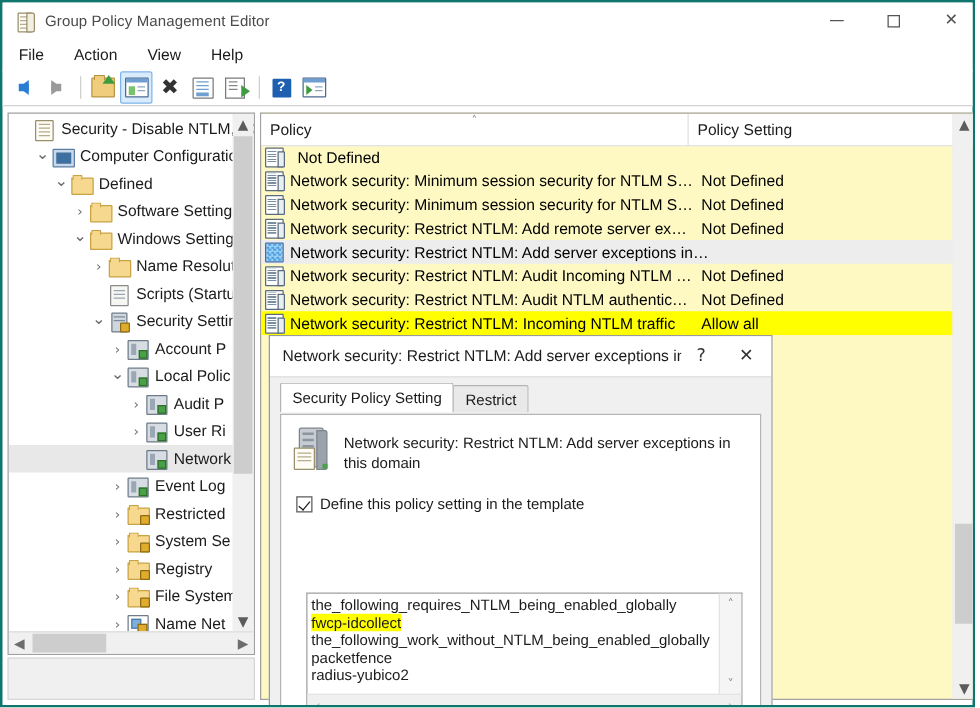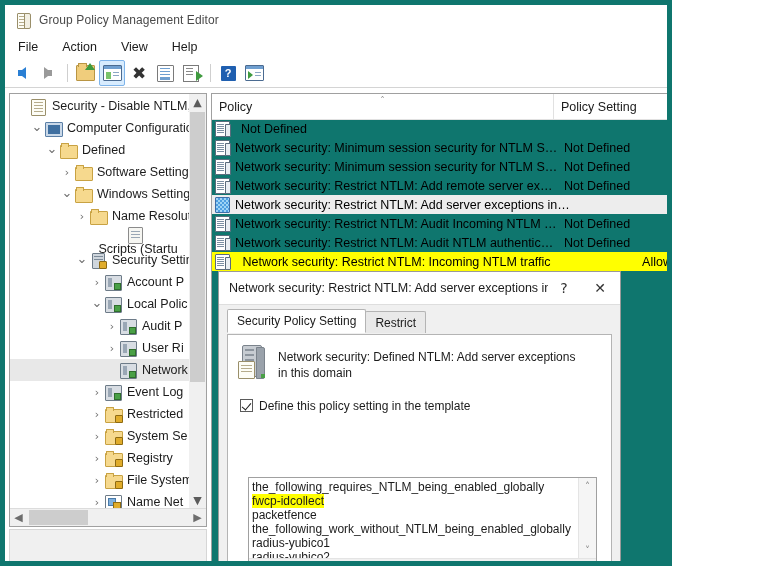--- a/index.html
+++ b/index.html
@@ -4,23 +4,23 @@
 <style>
   html, body {
     margin: 0; padding: 0;
     width: 784px; height: 566px;
     overflow: hidden;
     background: #ffffff;
     font-family: "Liberation Sans", sans-serif;
   }
   #app {
     position: relative;
-    width: 672px; height: 566px;
+    width: 780px; height: 566px;
     box-sizing: border-box;
-    border: 5px solid #0f766e;
+    border: 2px solid #0f766e;
     background: #ffffff;
     overflow: hidden;
   }
 
   
   .titlebar {
     position: absolute; left: 0; top: 0; width: 782px; height: 29px;
     background: #ffffff;
     display: flex; align-items: center;
   }
@@ -174,21 +174,21 @@
     position: absolute; left: 0; width: 17px; height: 17px; display: flex;
     align-items: center; justify-content: center; color: #5b5b5b; font-size: 11px;
     font-family: "DejaVu Sans", sans-serif;
   }
   .tvs-up { top: 0; } .tvs-dn { bottom: 0; }
   .tvs-thumb { position: absolute; left: 1px; top: 18px; width: 15px; height: 270px; background: #cdcdcd; }
 
   
   .right-pane {
     position: absolute; left: 206px; top: 88px; width: 573px; height: 470px;
-    border: 1px solid #a0a0a0; background: #0f766e; box-sizing: border-box; overflow: hidden;
+    border: 1px solid #a0a0a0; background: #fef9c3; box-sizing: border-box; overflow: hidden;
   }
   .lv-header {
     position: absolute; left: 0; top: 0; right: 0; height: 25px; background: #ffffff;
     border-bottom: 1px solid #e1e1e1; display: flex; align-items: center;
   }
   .lv-col {
     height: 25px; display: flex; align-items: center; font-size: 12.5px; color: #1b1b1b;
     padding-left: 7px; box-sizing: border-box; position: relative;
   }
   .lv-col.c1 { width: 342px; border-right: 1px solid #e1e1e1; }
@@ -203,21 +203,21 @@
   .lv-row.hl { background: #ffff00; }
   .lv-icon { width: 16px; height: 15px; flex: none; margin: 0 4px 0 3px; position: relative; }
   .i-setting { width:13px;height:14px;background:#ffffff;border:1px solid #5a6b7c;border-radius:1px;position:relative;}
   .i-setting:before{content:"";position:absolute;left:1px;top:1px;width:7px;height:10px;
     background:repeating-linear-gradient(0deg,#7b8fa3 0,#7b8fa3 1px,#ffffff 1px,#ffffff 2px);}
   .i-setting:after{content:"";position:absolute;right:-2px;top:2px;width:4px;height:11px;background:#e9eef3;border:1px solid #5a6b7c;border-radius:0 1px 1px 0;}
   .i-setting-sel { width:13px;height:14px;border:1px solid #3e6ea8;border-radius:1px;
     background:repeating-conic-gradient(#4f9fe0 0% 25%, #9fd3f5 0% 50%) 0 0/4px 4px; }
   .lv-cell1 { width: 336px; overflow: hidden; text-overflow: ellipsis; }
   .lv-cell2 { width: 210px; padding-left: 6px; overflow: hidden; text-overflow: ellipsis; }
-  .lv-row.hl .lv-cell1, .lv-row.hl .lv-cell2 { background: #ffff00; text-align: center; }
+  .lv-row.hl .lv-cell1, .lv-row.hl .lv-cell2 { background: #ffff00; }
 
   .lv-vscroll { position: absolute; right: 0; top: 0; bottom: 0; width: 17px; background: #f0f0f0;
                 border-left: 1px solid #ededed; }
   .lvs-up, .lvs-dn { position: absolute; left: 0; width: 17px; height: 17px; display:flex;
     align-items:center; justify-content:center; color:#5b5b5b; font-size:11px; font-family:"DejaVu Sans", sans-serif; }
   .lvs-up { top: 0; } .lvs-dn { bottom: 0; }
   .lvs-thumb { position:absolute; left:1px; top:328px; width:15px; height:80px; background:#cdcdcd; }
 
   
   .statusbar {
@@ -263,21 +263,21 @@
                      box-shadow:0 5px 0 #8d959e, 0 10px 0 #8d959e; }
   .srv-side { position:absolute; left:18px; top:2px; width:7px; height:30px; background:#9aa2ab;
               border:1px solid #7b838c; border-radius:0 2px 2px 0; }
   .srv-doc { position:absolute; left:0px; bottom:0px; width:15px; height:16px; background:#fdfdf6;
              border:1px solid #9a8f6a; border-radius:1px; }
   .srv-doc:before { content:""; position:absolute; left:2px; top:3px; right:2px; height:1px; background:#b6ac8c;
                     box-shadow:0 3px 0 #b6ac8c, 0 6px 0 #b6ac8c; }
   .srv-dot { position:absolute; right:3px; bottom:1px; width:4px; height:4px; background:#49a046; }
   .policy-name { font-size: 12px; color: #1b1b1b; line-height: 16px; padding-top: 4px; max-width: 310px; }
 
-  .define-row { display: flex; padding: 18px 0 4px 12px; }
+  .define-row { display: flex; align-items: center; padding: 18px 0 4px 12px; }
   .chk {
     width: 13px; height: 13px; border: 1px solid #5a5a5a; background: #fff; position: relative;
     margin-right: 6px; flex: none; box-sizing: border-box;
   }
   .chk:after {
     content: ""; position: absolute; left: 3px; top: 1px; width: 4px; height: 8px;
     border: solid #1b1b1b; border-width: 0 1.6px 1.6px 0; transform: rotate(40deg);
   }
   .define-label { font-size: 12px; color: #1b1b1b; }
 
@@ -406,21 +406,21 @@
           </div>
           <span>Windows Settings</span>
         </div>
         <div class="tnode" style="padding-left: 64px;">
           <div class="twist">›</div>
           <div class="ticon">
             <div class="i-fold"></div>
           </div>
           <span>Name Resolut</span>
         </div>
-        <div class="tnode" style="padding-left: 64px; flex-direction: column;">
+        <div class="tnode" style="padding-left: 64px;">
           <div class="twist empty"></div>
           <div class="ticon">
             <div class="i-script"></div>
           </div>
           <span>Scripts (Startu</span>
         </div>
         <div class="tnode" style="padding-left: 64px;">
           <div class="twist" style="font-size: 13px; margin-top: -4px;">⌄</div>
           <div class="ticon">
             <div class="i-seclock"></div>
@@ -606,33 +606,32 @@
         <div class="tab">Restrict</div>
       </div>
       <div class="tab-panel">
         <div class="policy-head">
           <div class="server-icon">
             <div class="srv-body"></div>
               <div class="srv-side"></div>
               <div class="srv-doc"></div>
               <div class="srv-dot"></div>
           </div>
-          <div class="policy-name">Network security: Defined NTLM: Add server exceptions in this domain</div>
+          <div class="policy-name">Network security: Restrict NTLM: Add server exceptions in this domain</div>
         </div>
         <div class="define-row">
           <div class="chk"></div>
           <div class="define-label">Define this policy setting in the template</div>
         </div>
         <div class="listbox">
           <div class="lb-items" id="lb-items">
               <div class="lb-item">the_following_requires_NTLM_being_enabled_globally</div>
               <div class="lb-item"><span class="mark">fwcp-idcollect</span></div>
+              <div class="lb-item">the_following_work_without_NTLM_being_enabled_globally</div>
               <div class="lb-item">packetfence</div>
-              <div class="lb-item">the_following_work_without_NTLM_being_enabled_globally</div>
-              <div class="lb-item">radius-yubico1</div>
               <div class="lb-item">radius-yubico2</div>
             </div>
           <div class="lb-vs">
             <div class="lb-vs-up">˄</div>
             <div class="lb-vs-dn">˅</div>
           </div>
           <div class="lb-hs">
             <span>‹</span>
             <span>›</span>
           </div>

